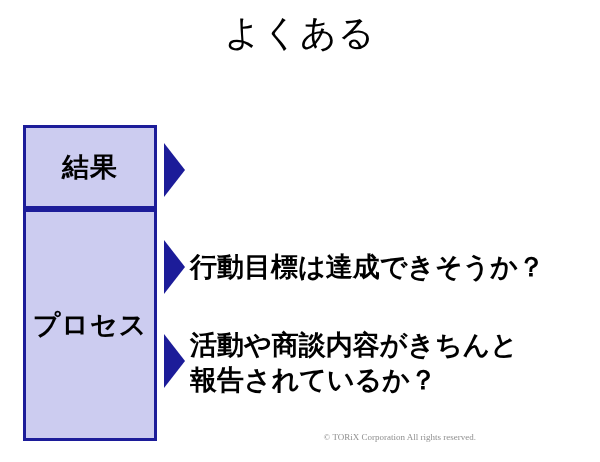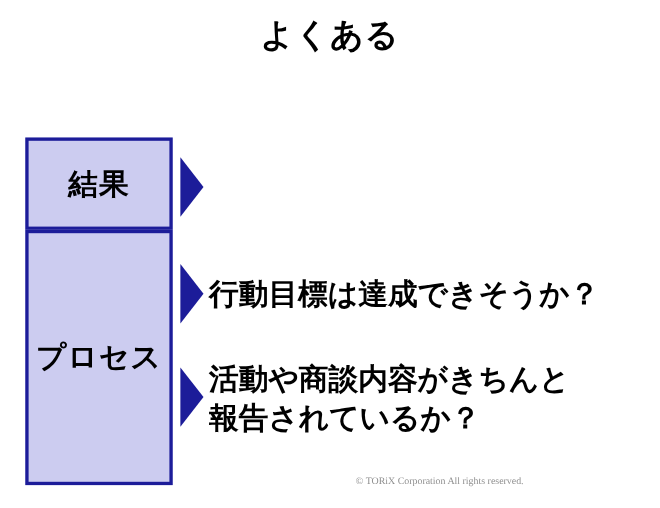--- a/index.html
+++ b/index.html
@@ -11,22 +11,22 @@
     overflow: hidden;
     font-family: "Liberation Sans", sans-serif;
     color: #000000;
   }
   .title {
     position: absolute;
     top: 16px;
     left: 0;
     width: 600px;
     text-align: center;
-    font-weight: bold;
-    font-size: 30px;
+    font-weight: normal;
+    font-size: 36px;
     line-height: 34px;
     letter-spacing: 1px;
     color: #000000;
   }
   .box {
     position: absolute;
     left: 23px;
     width: 134px;
     background: #ccccf0;
     border: 3px solid #1c1c99;

